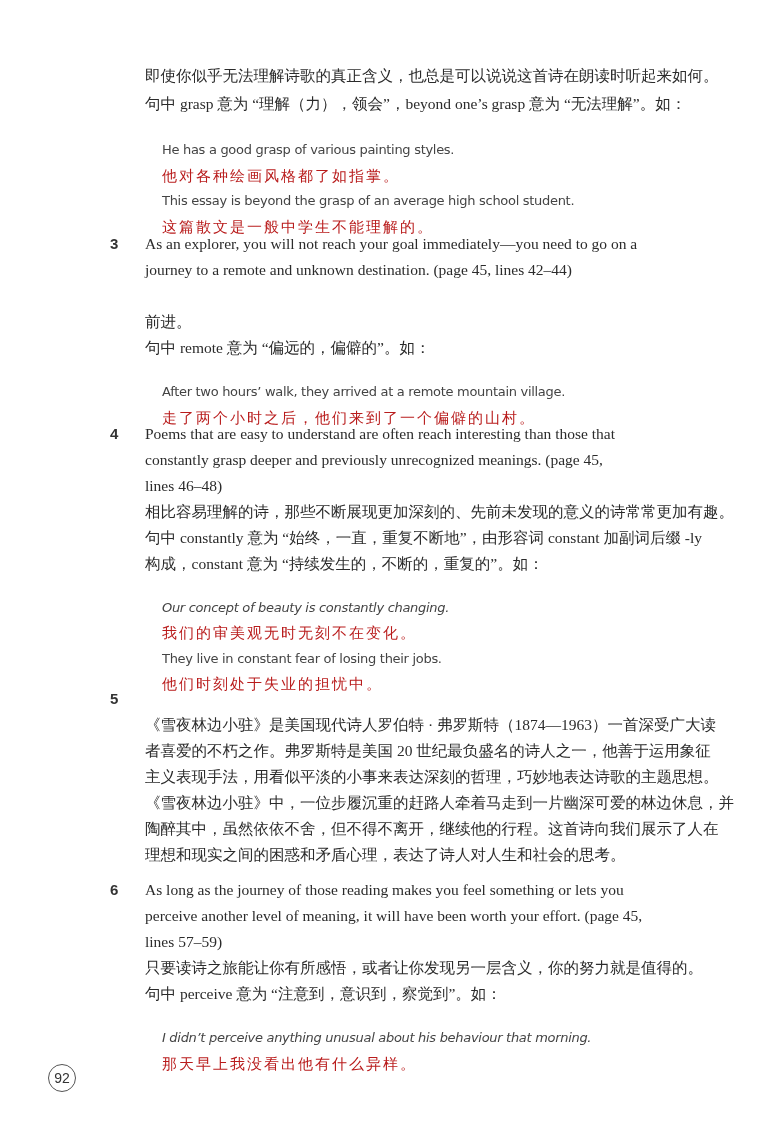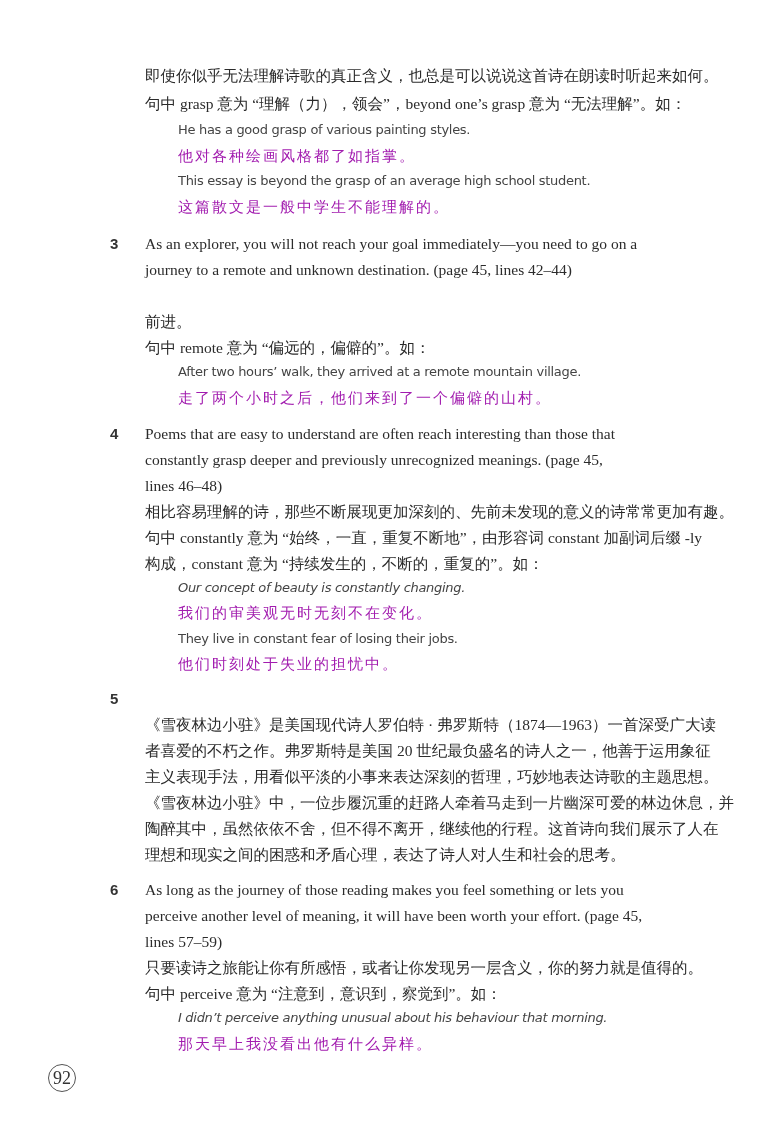--- a/index.html
+++ b/index.html
@@ -7,37 +7,37 @@
     width: 767px; height: 1128px; position: relative; overflow: hidden;
     font-family: "Liberation Serif", "DejaVu Serif", serif;
     color: #2a2a2a;
   }
   .page { position: absolute; left: 0; top: 0; width: 767px; height: 1128px; }
   .line {
     position: absolute; white-space: nowrap;
     font-size: 15.5px; line-height: 26px; color: #2b2b2b;
   }
   .body-line { left: 145px; }
-  .ex-line { left: 178px; }
+  .ex-line { left: 162px; margin-top: 20px; }
   .ex-en {
     font-family: "DejaVu Sans", sans-serif;
     font-size: 13px; color: #444; letter-spacing: -0.3px;
   }
   .ex-en.italic { font-style: italic; }
-  .ex-zh { font-family: "DejaVu Sans", sans-serif; font-size: 15px; color: #a21caf; letter-spacing: 2px; }
+  .ex-zh { font-family: "DejaVu Sans", sans-serif; font-size: 15px; color: #b91c1c; letter-spacing: 2px; }
   .num {
     position: absolute; left: 110px;
     font-family: "Liberation Sans", "DejaVu Sans", sans-serif;
     font-weight: bold; font-size: 15px; line-height: 26px; color: #333;
   }
   .page-number {
     position: absolute; left: 48px; top: 1064px;
     width: 26px; height: 26px; border: 1.2px solid #555; border-radius: 50%;
-    font-family: Liberation Serif, serif;
-    font-size: 18px; line-height: 26px; text-align: center; color: #333;
+    font-family: Liberation Sans, sans-serif;
+    font-size: 14px; line-height: 26px; text-align: center; color: #333;
   }
 </style>
 </head>
 <body>
 
 <div class="page">
 
   <div class="line body-line" style="top:63px">即使你似乎无法理解诗歌的真正含义，也总是可以说说这首诗在朗读时听起来如何。</div>
   <div class="line body-line" style="top:91px">句中 grasp 意为 “理解（力），领会”，beyond one’s grasp 意为 “无法理解”。如：</div>
   <div class="line ex-line ex-en" style="top:117px">He has a good grasp of various painting styles.</div>

